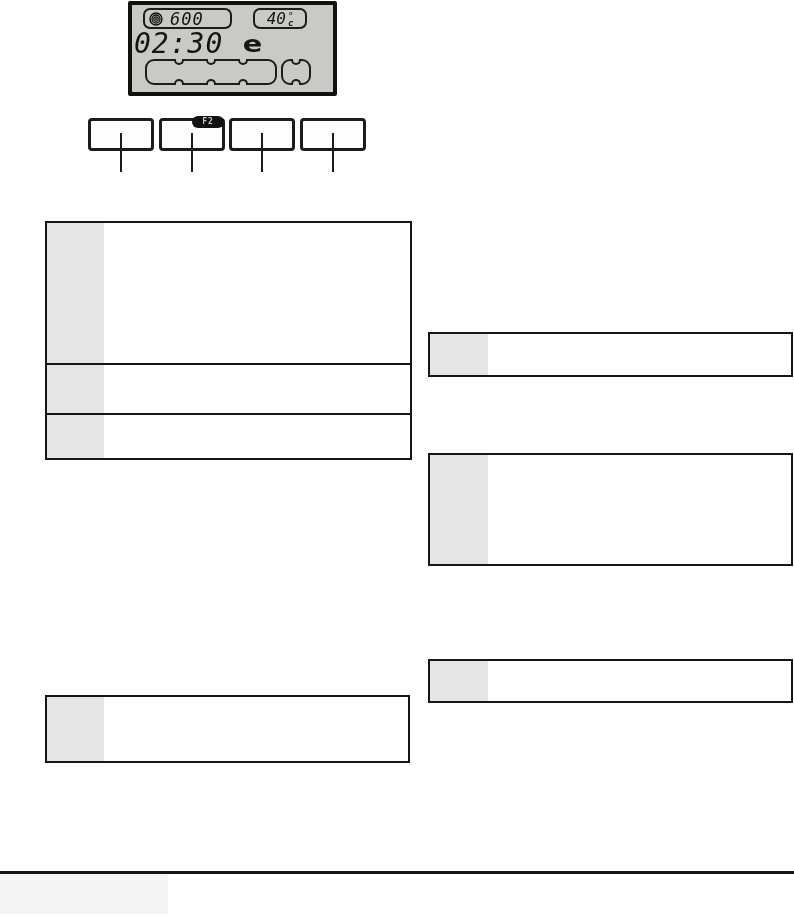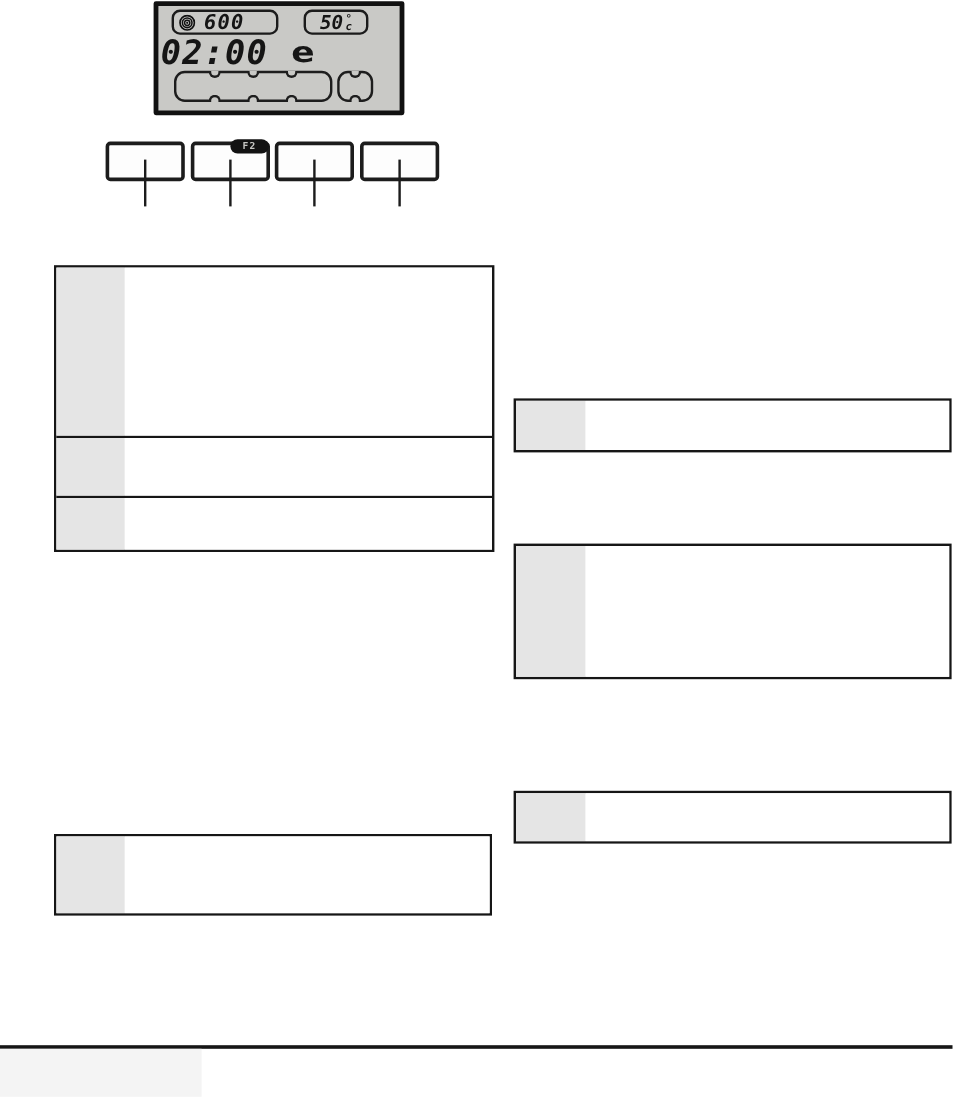--- a/index.html
+++ b/index.html
@@ -27,21 +27,21 @@
     border: 2px solid #1b1b1b;
     border-radius: 7px;
     display: flex;
     align-items: center;
   }
   .spin-box { left: 11px; top: 3px; width: 89px; height: 21px; padding: 0 4px; }
   .temp-box { left: 121px; top: 3px; width: 54px; height: 21px; padding: 0 3px; justify-content: center; }
   .seg-font {
     font-family: "DejaVu Sans Mono", monospace;
     font-style: italic;
-    font-weight: bold;
+    font-weight: normal;
     color: #151515;
   }
   .spin-value { font-size: 17px; margin-left: 7px; letter-spacing: 1px; }
   .temp-value { font-size: 16px; letter-spacing: 0px; }
   .temp-unit {
     display: flex; flex-direction: column; align-items: center;
     font-size: 9px; line-height: 7px; font-weight: bold; font-style: italic;
     margin-left: 2px; margin-top: 2px; color: #151515;
     font-family: "DejaVu Sans Mono", monospace;
   }
@@ -138,28 +138,28 @@
           <circle cx="7" cy="7" r="6" fill="none" stroke="#111" stroke-width="1.4"></circle>
           <circle cx="7" cy="7" r="4" fill="none" stroke="#111" stroke-width="1.3"></circle>
           <circle cx="7" cy="7" r="2.2" fill="none" stroke="#111" stroke-width="1.2"></circle>
           <circle cx="7" cy="7" r="0.9" fill="#111"></circle>
         </svg>
       </span>
       <span class="seg-font spin-value">600</span>
     </div>
 
     <div class="lcd-box temp-box">
-      <span class="seg-font temp-value">50</span>
+      <span class="seg-font temp-value">40</span>
       <span class="temp-unit">
         <span>°</span>
         <span>c</span>
       </span>
     </div>
 
-    <div class="seg-font lcd-time">02:00</div>
+    <div class="seg-font lcd-time">02:30</div>
     <div class="lcd-eco">e</div>
 
     <div class="prog-bar prog-long">
       <span class="notch notch-top" style="left:27px;"></span>
       <span class="notch notch-top" style="left:59px;"></span>
       <span class="notch notch-top" style="left:91px;"></span>
       <span class="notch notch-bot" style="left:27px;"></span>
       <span class="notch notch-bot" style="left:59px;"></span>
       <span class="notch notch-bot" style="left:91px;"></span>
     </div>

